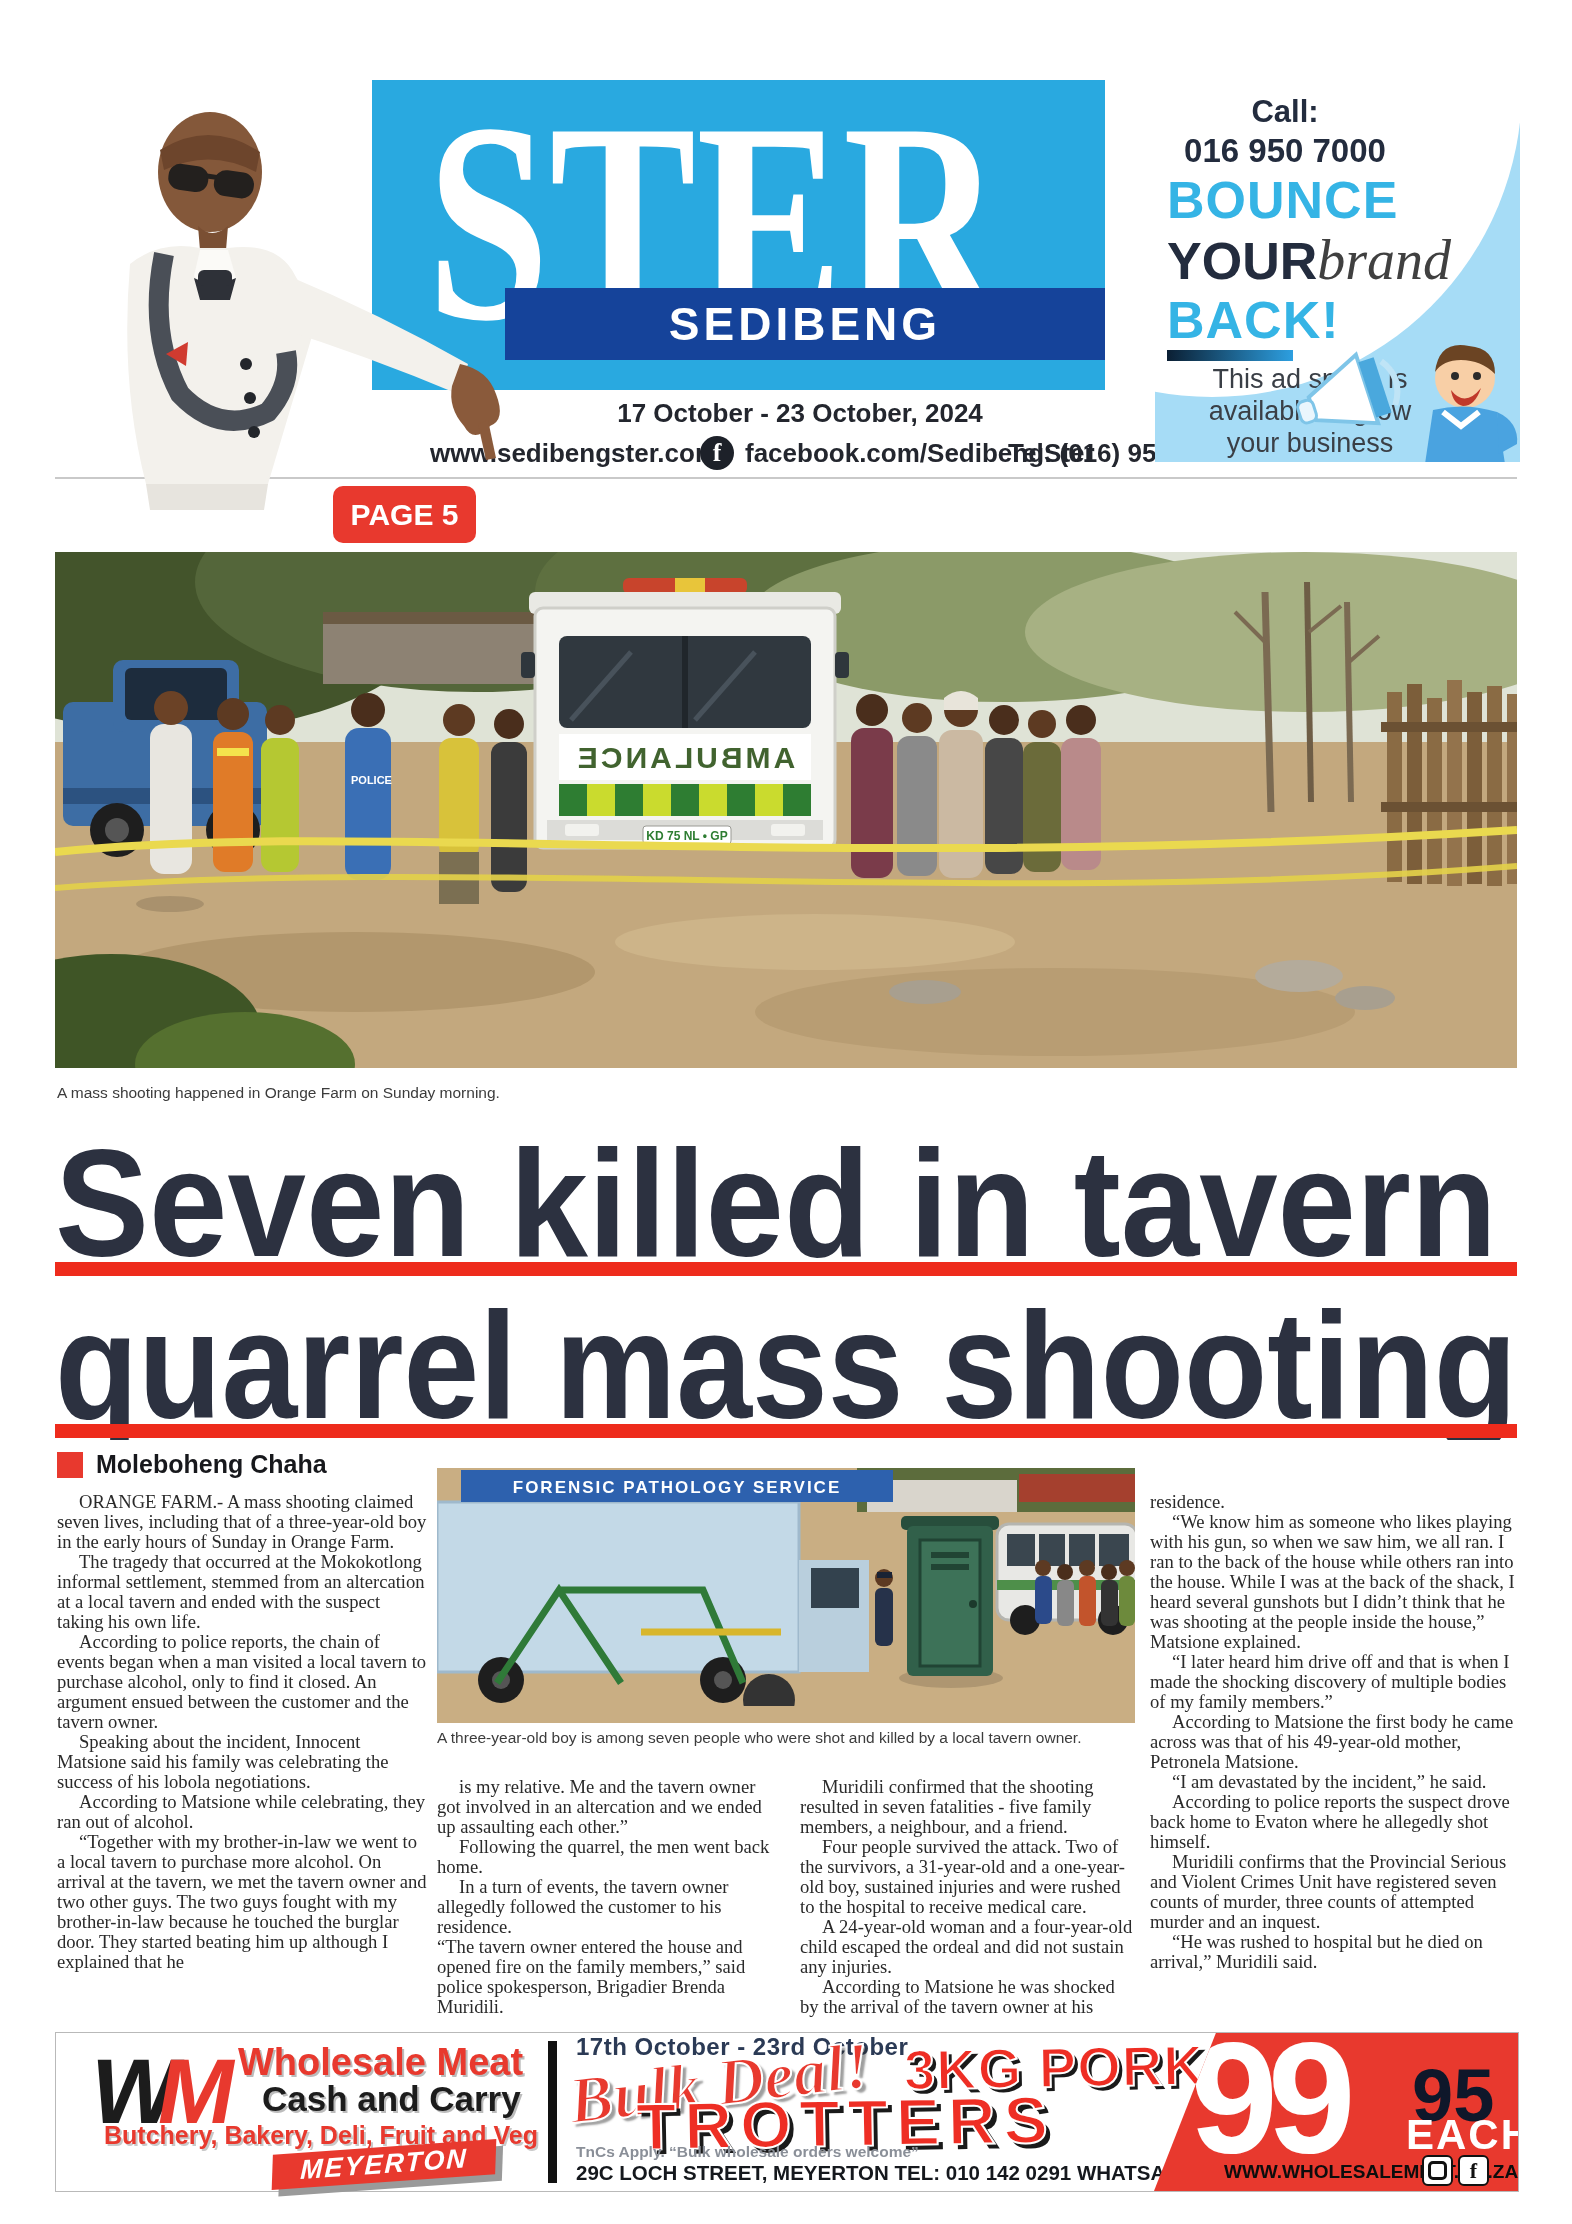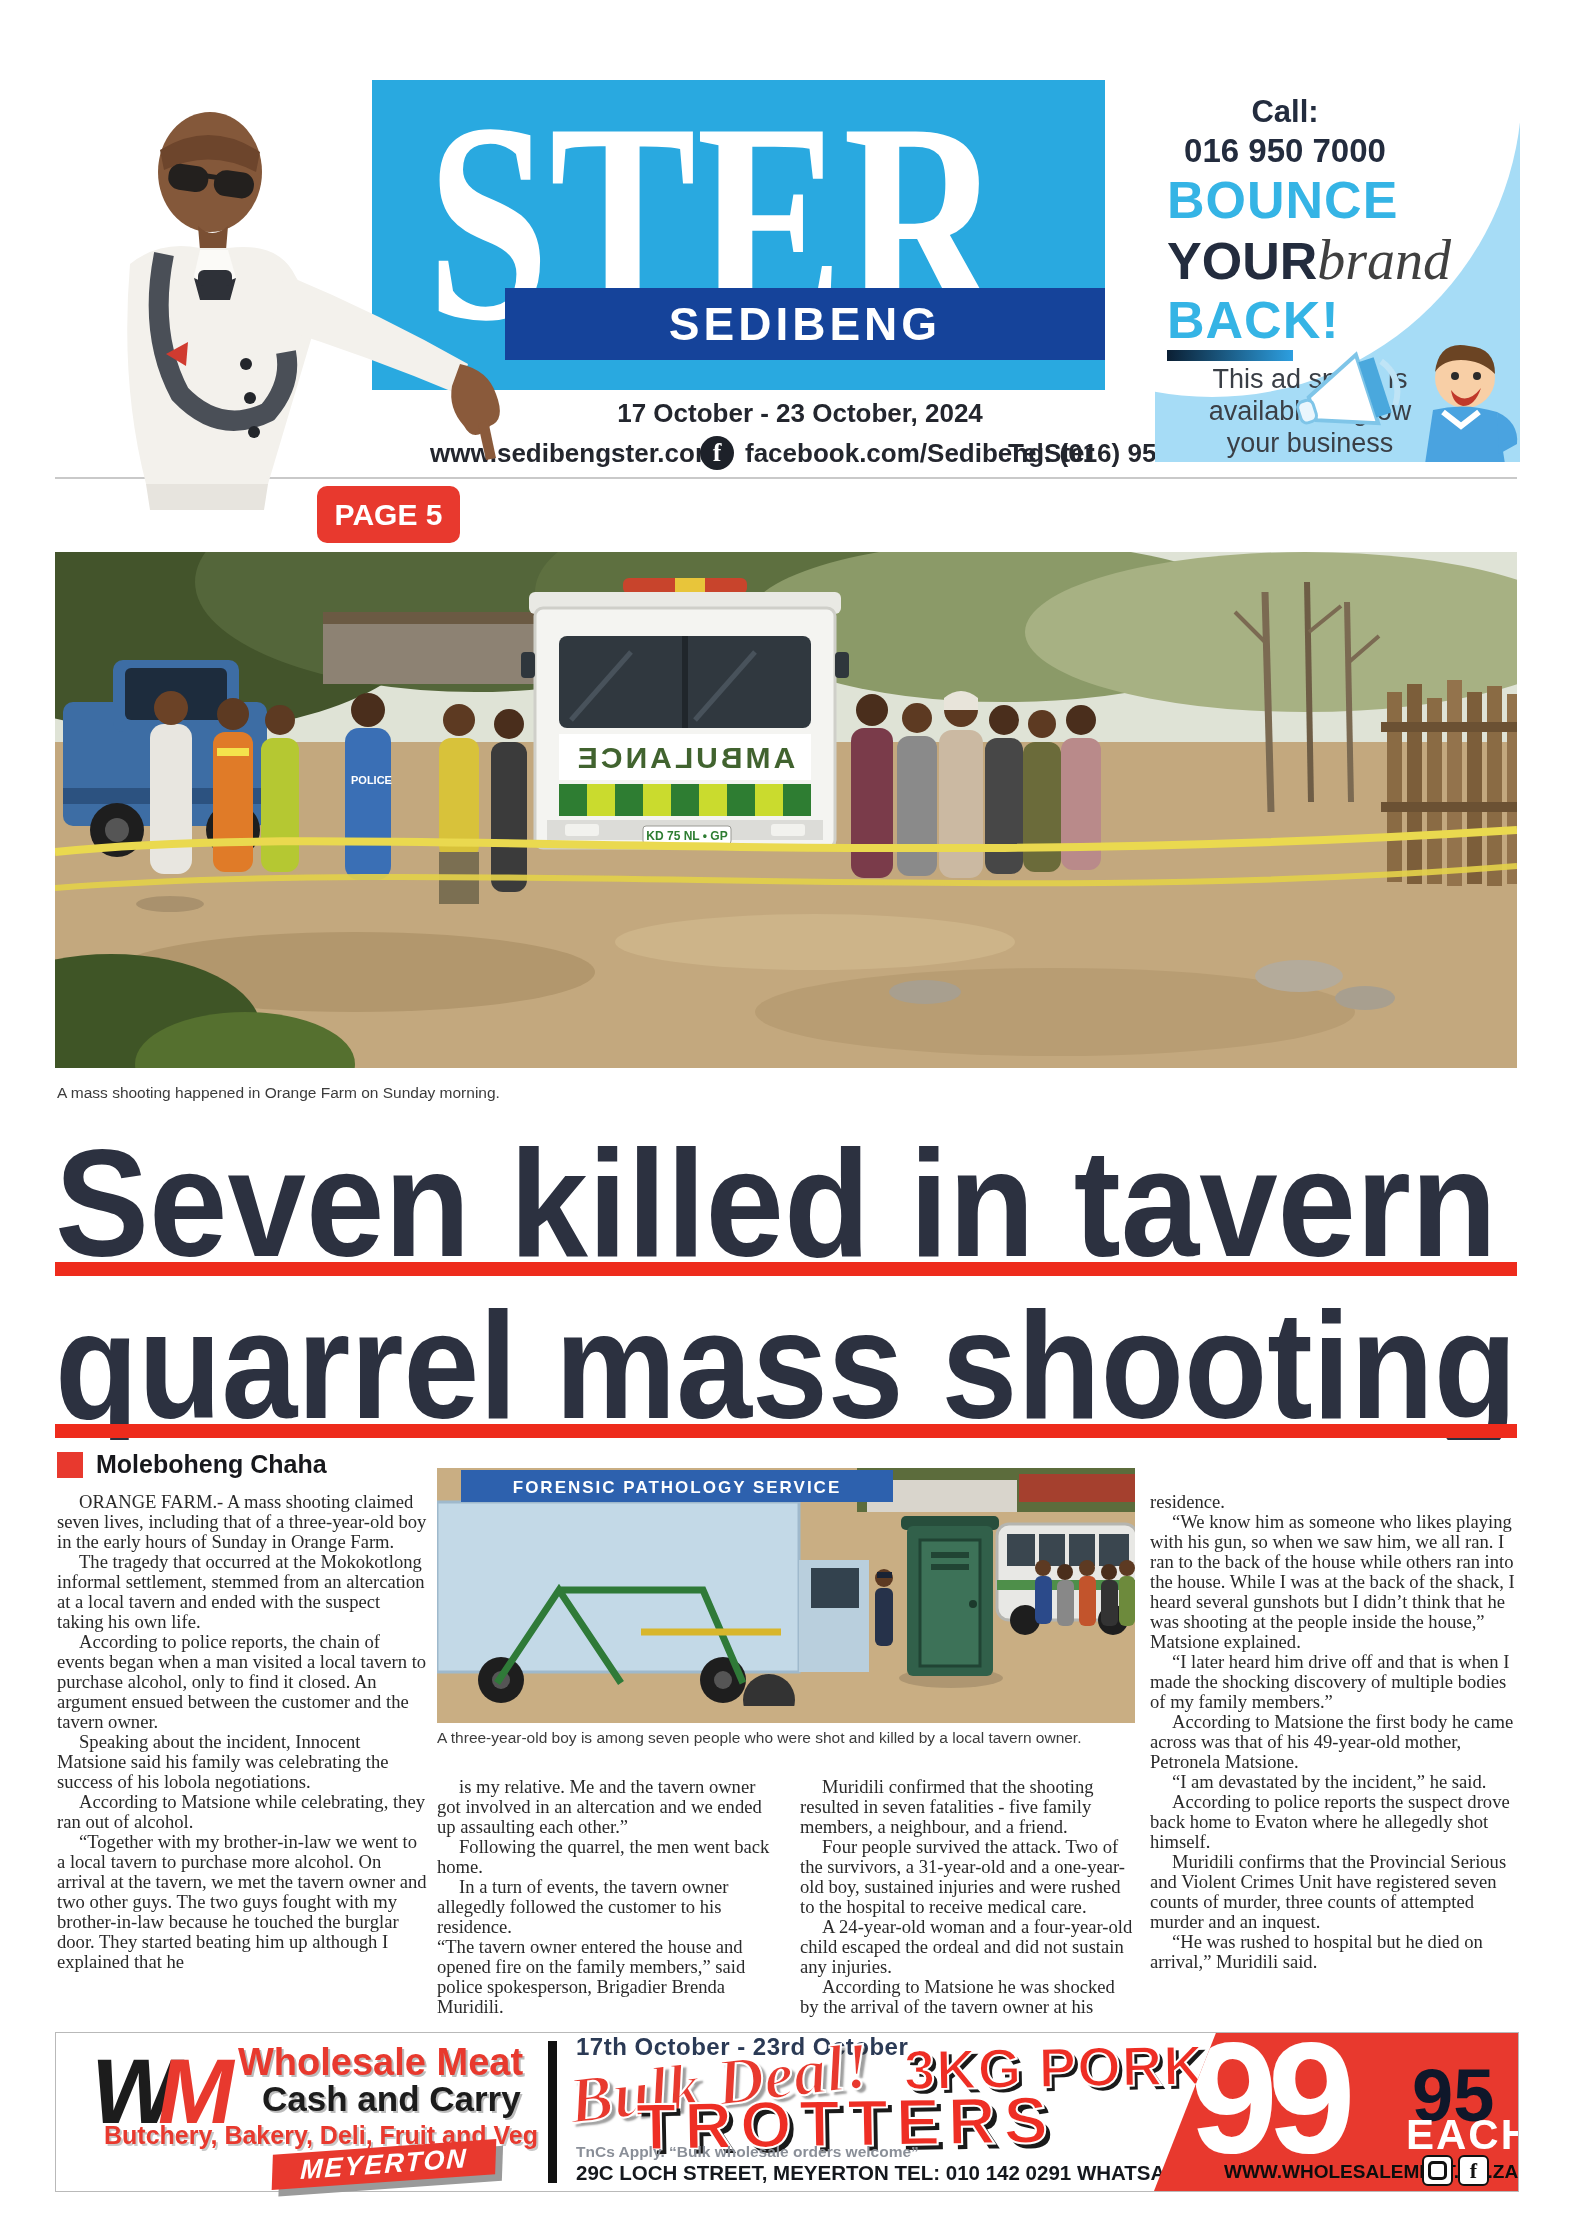--- a/index.html
+++ b/index.html
@@ -29,21 +29,21 @@
   .promo-blue{color:#35b4e5;font-weight:bold;}
   #promo-bar{left:12px;top:288px;width:126px;height:11px;
     background:linear-gradient(90deg,#0b1f33,#2d9fe0);}
   .tagline{color:#3a3f46;font-size:27px;text-align:center;width:240px;left:35px;}
 
   
   #teaser-black{left:463px;top:490px;width:1054px;height:50px;background:#141414;
     display:flex;align-items:center;}
   #teaser-black span{color:#fff;font-weight:bold;font-size:31px;padding-left:45px;
     letter-spacing:0.2px;}
-  #page-box{left:317px;top:486px;width:143px;height:57px;background:#e8392e;border-radius:10px;
+  #page-box{left:333px;top:486px;width:143px;height:57px;background:#e8392e;border-radius:10px;
     display:flex;align-items:center;justify-content:center;z-index:4;}
   #page-box span{color:#fff;font-weight:bold;font-size:30px;}
 
   
   #headline-svg{left:55px;top:1116px;}
   #headline-svg text{font-family:"Liberation Sans",sans-serif;font-weight:bold;fill:#2c3140;}
 
   
   .caption{font-size:15.5px;color:#3c3c3c;line-height:21px;}
   #byline-sq{left:57px;top:1452px;width:26px;height:26px;background:#e8392e;}

